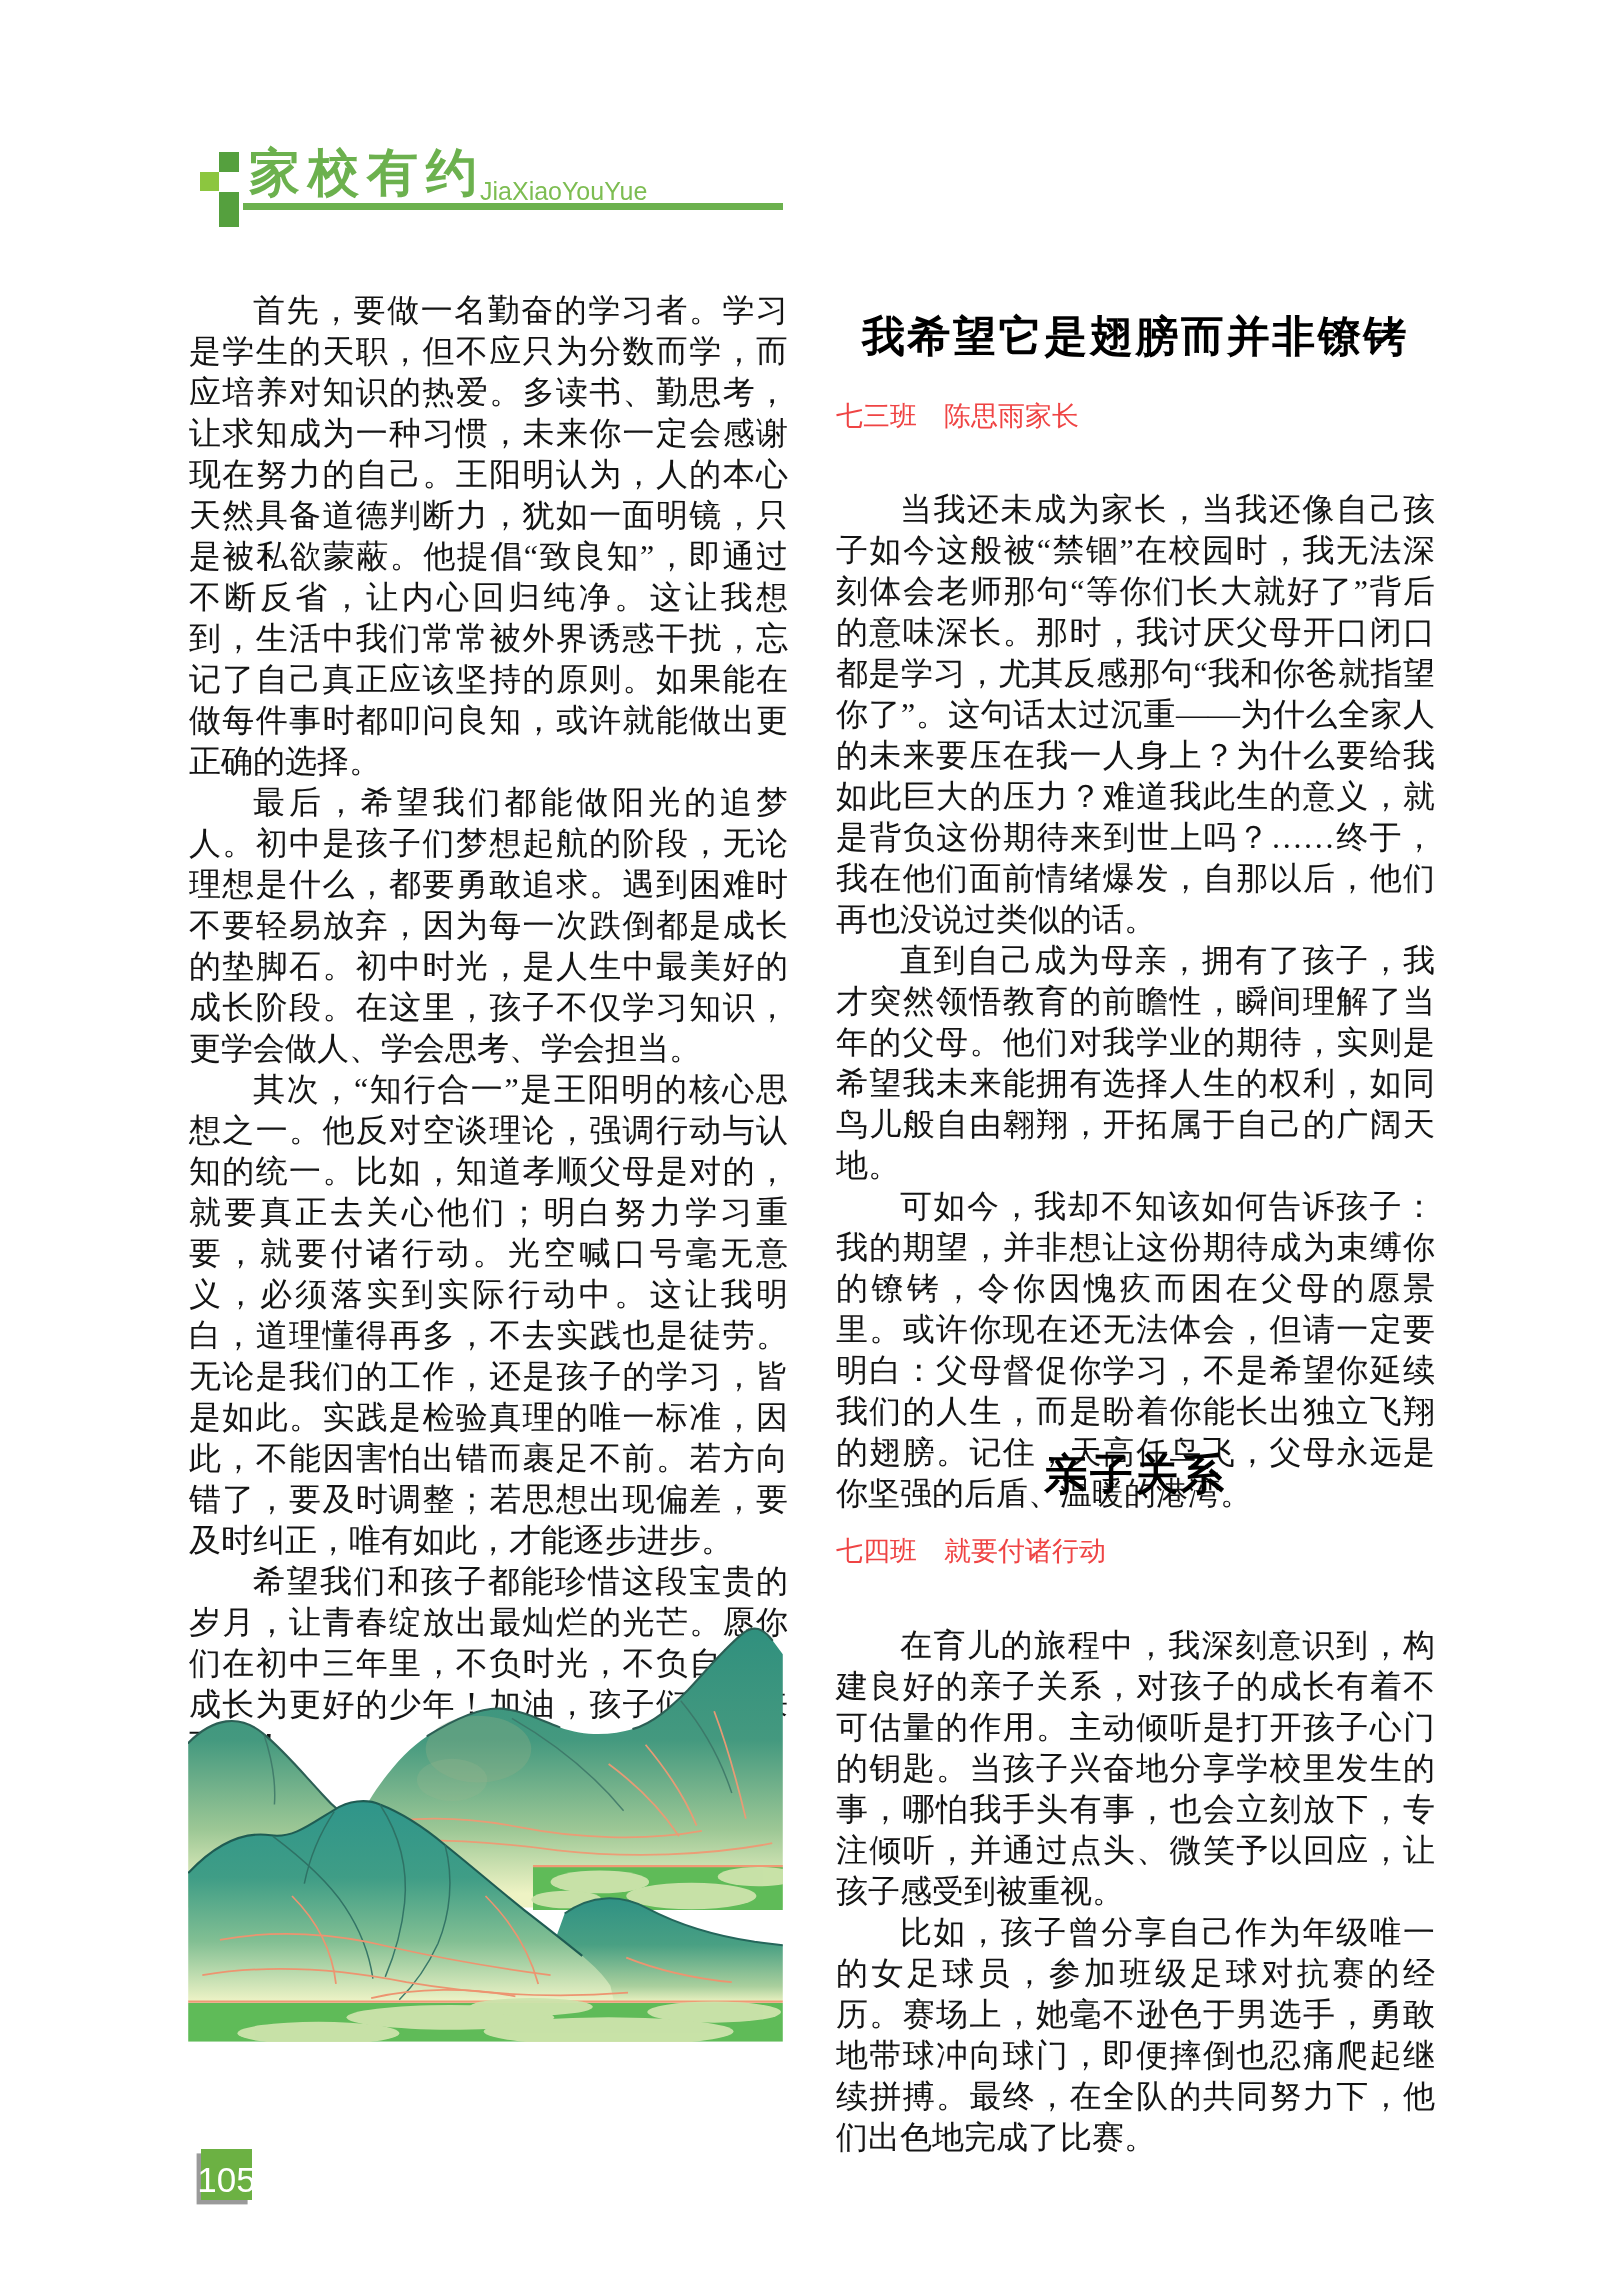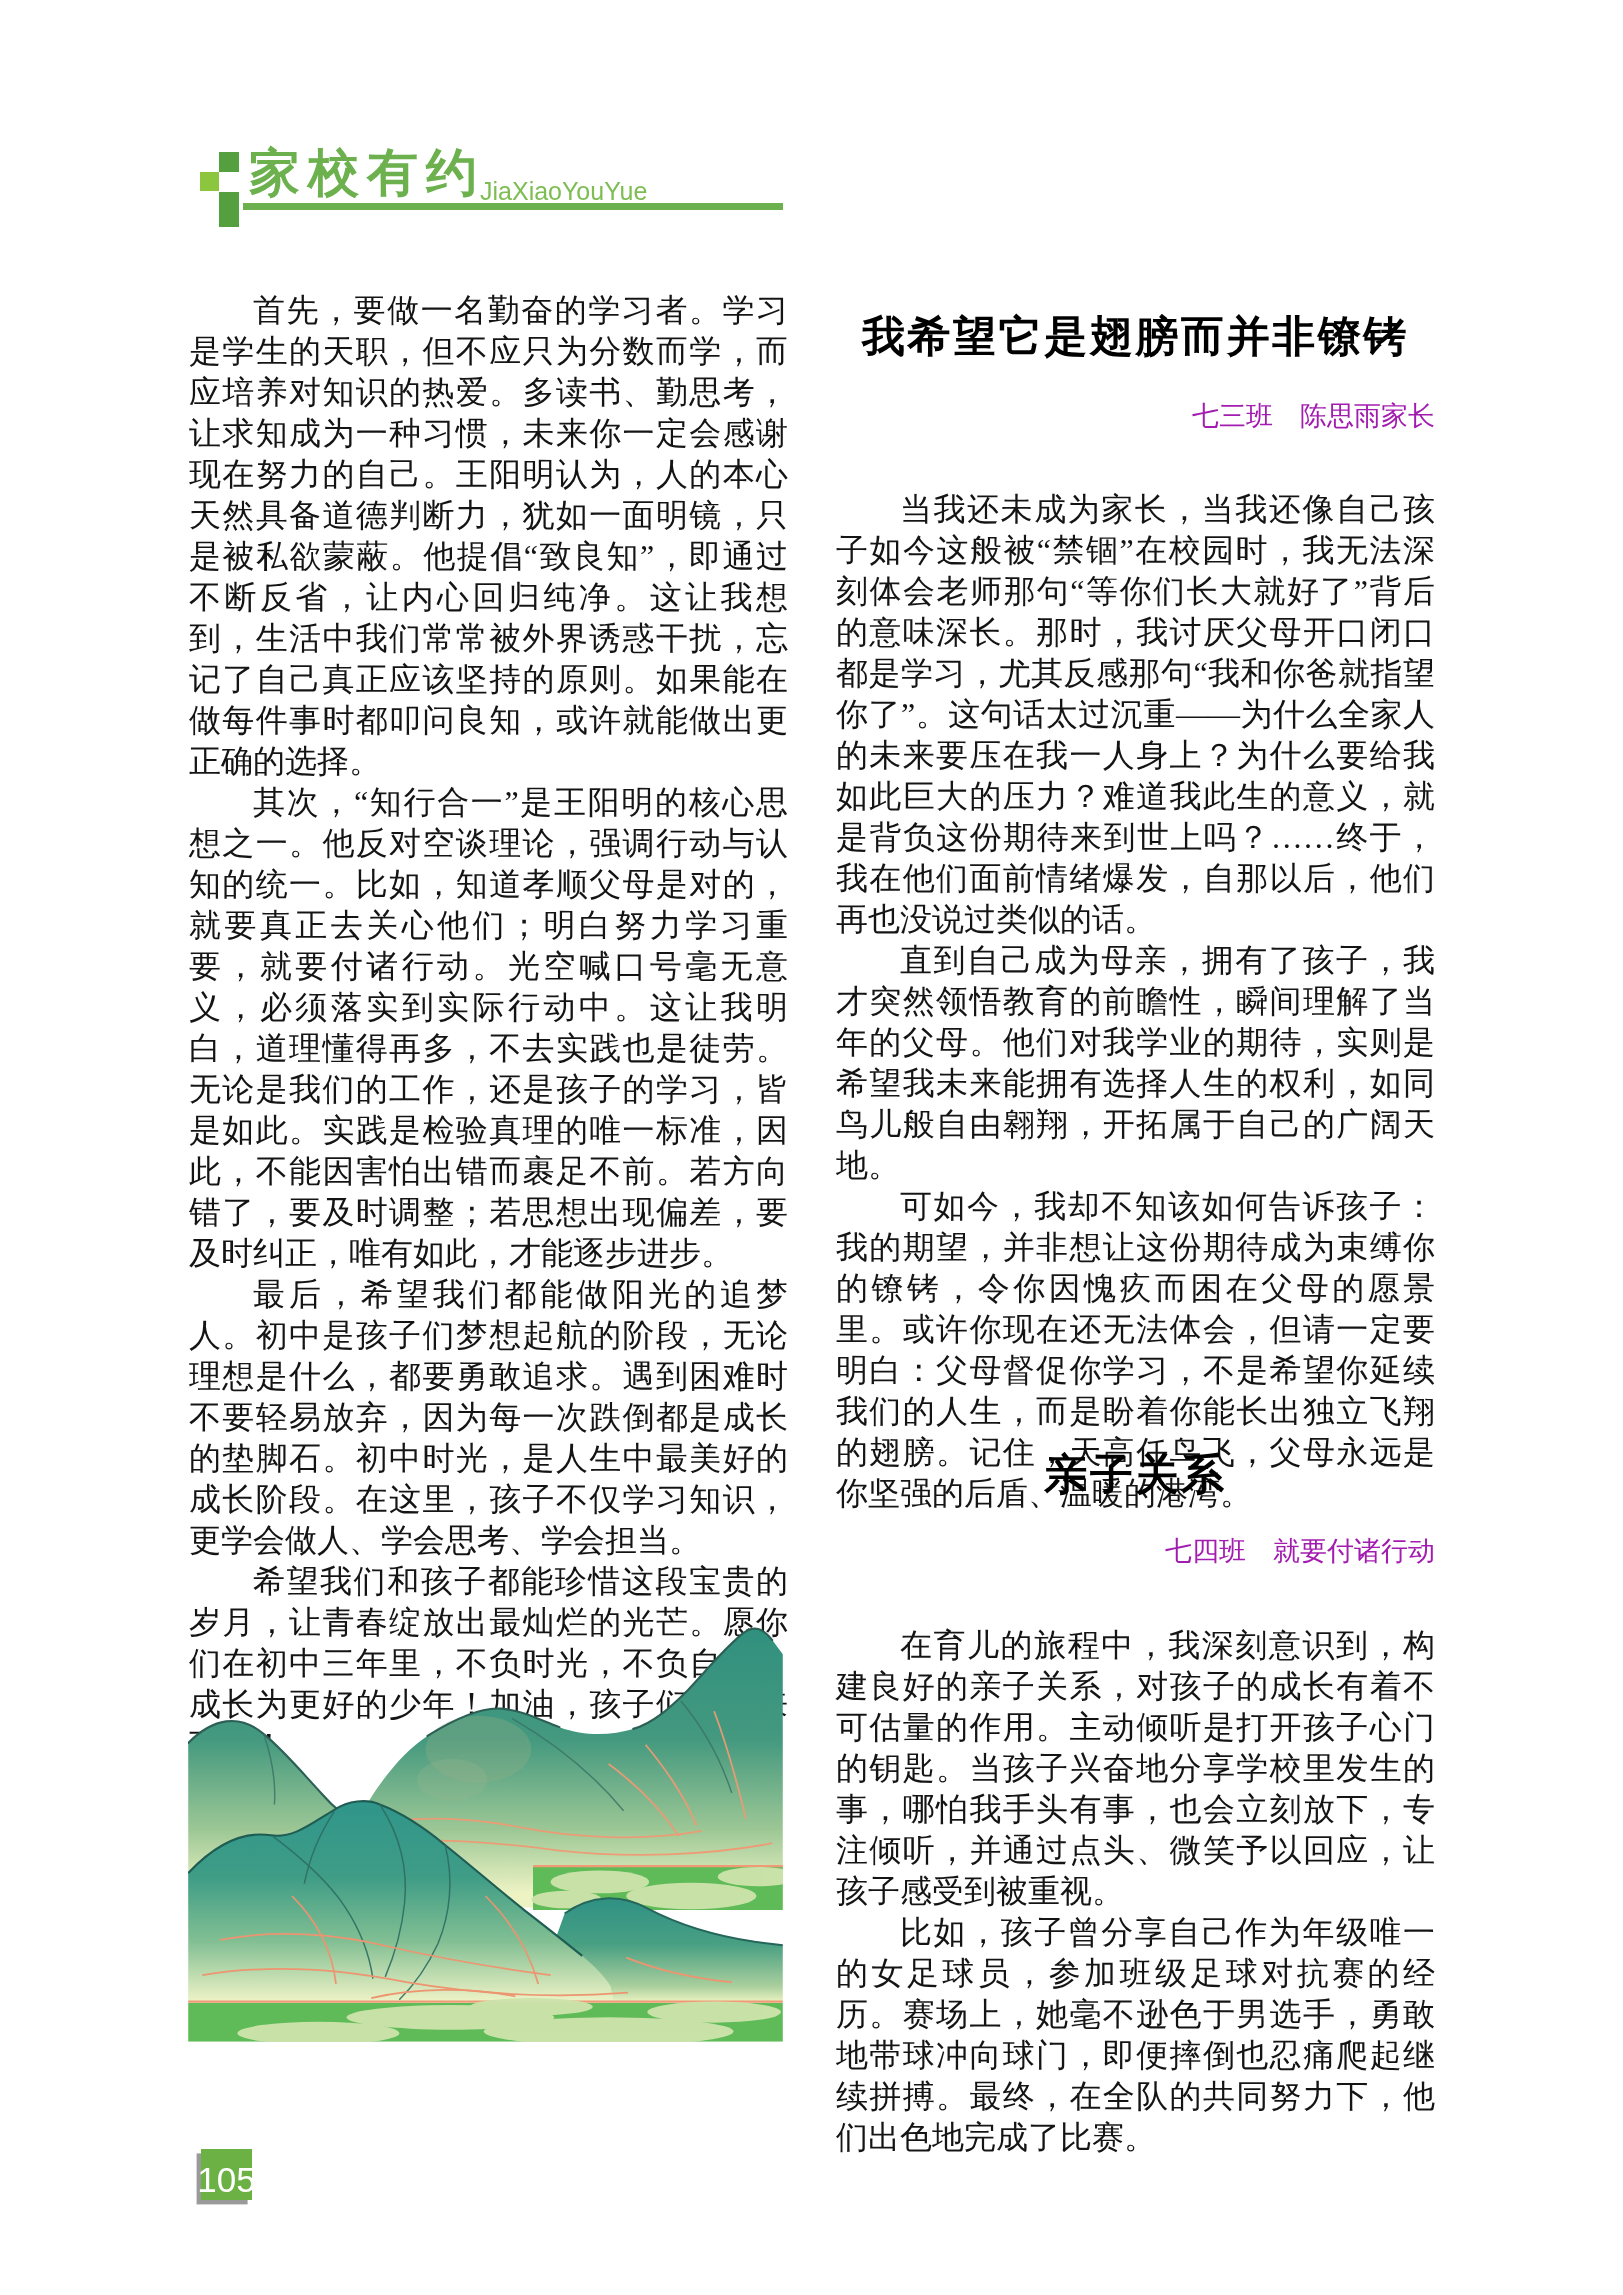--- a/index.html
+++ b/index.html
@@ -18,22 +18,22 @@
   .hdr-sub{position:absolute;left:480px;top:177px;font-size:25px;color:#7dbd52;
            font-family:"Liberation Sans", sans-serif;}
   .hdr-line{position:absolute;left:243px;top:203px;width:540px;height:7px;background:#6cb14e;}
 
   
   .col{position:absolute;width:599px;}
   p.body{margin:0;font-size:32px;line-height:41px;text-align:justify;
          text-indent:2em;color:#141414;}
   .art-title{position:absolute;width:599px;left:836px;text-align:center;
              font-size:43px;font-weight:bold;color:#000;letter-spacing:2.6px;margin:0;}
-  .art-author{position:absolute;width:599px;left:836px;text-align:right;
-              font-size:27px;color:#a21caf;margin:0;}
+  .art-author{position:absolute;width:599px;left:836px;text-align:left;
+              font-size:27px;color:#ef4444;margin:0;}
 
   
   .illus{position:absolute;left:188px;top:1604px;width:595px;height:438px;}
 
   
   .page-num{position:absolute;left:201px;top:2149px;width:51px;height:51px;
             background:#6cb143;box-shadow:-4.4px 4.4px 0 #9a9a9a;
             display:flex;align-items:flex-end;justify-content:center;
             color:#ffffff;font-size:35px;font-family:"Liberation Sans", sans-serif;}
 </style>
@@ -44,22 +44,22 @@
   <div class="sq sq1"></div>
   <div class="sq sq2"></div>
   <div class="sq sq3"></div>
 </div>
 <div class="hdr-title">家校有约</div>
 <div class="hdr-sub">JiaXiaoYouYue</div>
 <div class="hdr-line"></div>
 
 <div class="col" style="left:189px;top:290px;">
   <p class="body">首先，要做一名勤奋的学习者。学习是学生的天职，但不应只为分数而学，而应培养对知识的热爱。多读书、勤思考，让求知成为一种习惯，未来你一定会感谢现在努力的自己。王阳明认为，人的本心天然具备道德判断力，犹如一面明镜，只是被私欲蒙蔽。他提倡“致良知”，即通过不断反省，让内心回归纯净。这让我想到，生活中我们常常被外界诱惑干扰，忘记了自己真正应该坚持的原则。如果能在做每件事时都叩问良知，或许就能做出更正确的选择。</p>
+  <p class="body">最后，希望我们都能做阳光的追梦人。初中是孩子们梦想起航的阶段，无论理想是什么，都要勇敢追求。遇到困难时不要轻易放弃，因为每一次跌倒都是成长的垫脚石。初中时光，是人生中最美好的成长阶段。在这里，孩子不仅学习知识，更学会做人、学会思考、学会担当。</p>
   <p class="body">其次，“知行合一”是王阳明的核心思想之一。他反对空谈理论，强调行动与认知的统一。比如，知道孝顺父母是对的，就要真正去关心他们；明白努力学习重要，就要付诸行动。光空喊口号毫无意义，必须落实到实际行动中。这让我明白，道理懂得再多，不去实践也是徒劳。无论是我们的工作，还是孩子的学习，皆是如此。实践是检验真理的唯一标准，因此，不能因害怕出错而裹足不前。若方向错了，要及时调整；若思想出现偏差，要及时纠正，唯有如此，才能逐步进步。</p>
-  <p class="body">最后，希望我们都能做阳光的追梦人。初中是孩子们梦想起航的阶段，无论理想是什么，都要勇敢追求。遇到困难时不要轻易放弃，因为每一次跌倒都是成长的垫脚石。初中时光，是人生中最美好的成长阶段。在这里，孩子不仅学习知识，更学会做人、学会思考、学会担当。</p>
   <p class="body">希望我们和孩子都能珍惜这段宝贵的岁月，让青春绽放出最灿烂的光芒。愿你们在初中三年里，不负时光，不负自己，成长为更好的少年！加油，孩子们！未来可期！</p>
 </div>
 
 <h2 class="art-title" style="top:308px;">我希望它是翅膀而并非镣铐</h2>
 <div class="art-author" style="top:398px;">七三班　陈思雨家长</div>
 <div class="col" style="left:836px;top:489px;">
   <p class="body">当我还未成为家长，当我还像自己孩子如今这般被“禁锢”在校园时，我无法深刻体会老师那句“等你们长大就好了”背后的意味深长。那时，我讨厌父母开口闭口都是学习，尤其反感那句“我和你爸就指望你了”。这句话太过沉重——为什么全家人的未来要压在我一人身上？为什么要给我如此巨大的压力？难道我此生的意义，就是背负这份期待来到世上吗？……终于，我在他们面前情绪爆发，自那以后，他们再也没说过类似的话。</p>
   <p class="body">直到自己成为母亲，拥有了孩子，我才突然领悟教育的前瞻性，瞬间理解了当年的父母。他们对我学业的期待，实则是希望我未来能拥有选择人生的权利，如同鸟儿般自由翱翔，开拓属于自己的广阔天地。</p>
   <p class="body">可如今，我却不知该如何告诉孩子：我的期望，并非想让这份期待成为束缚你的镣铐，令你因愧疚而困在父母的愿景里。或许你现在还无法体会，但请一定要明白：父母督促你学习，不是希望你延续我们的人生，而是盼着你能长出独立飞翔的翅膀。记住，天高任鸟飞，父母永远是你坚强的后盾、温暖的港湾。</p>
 </div>

